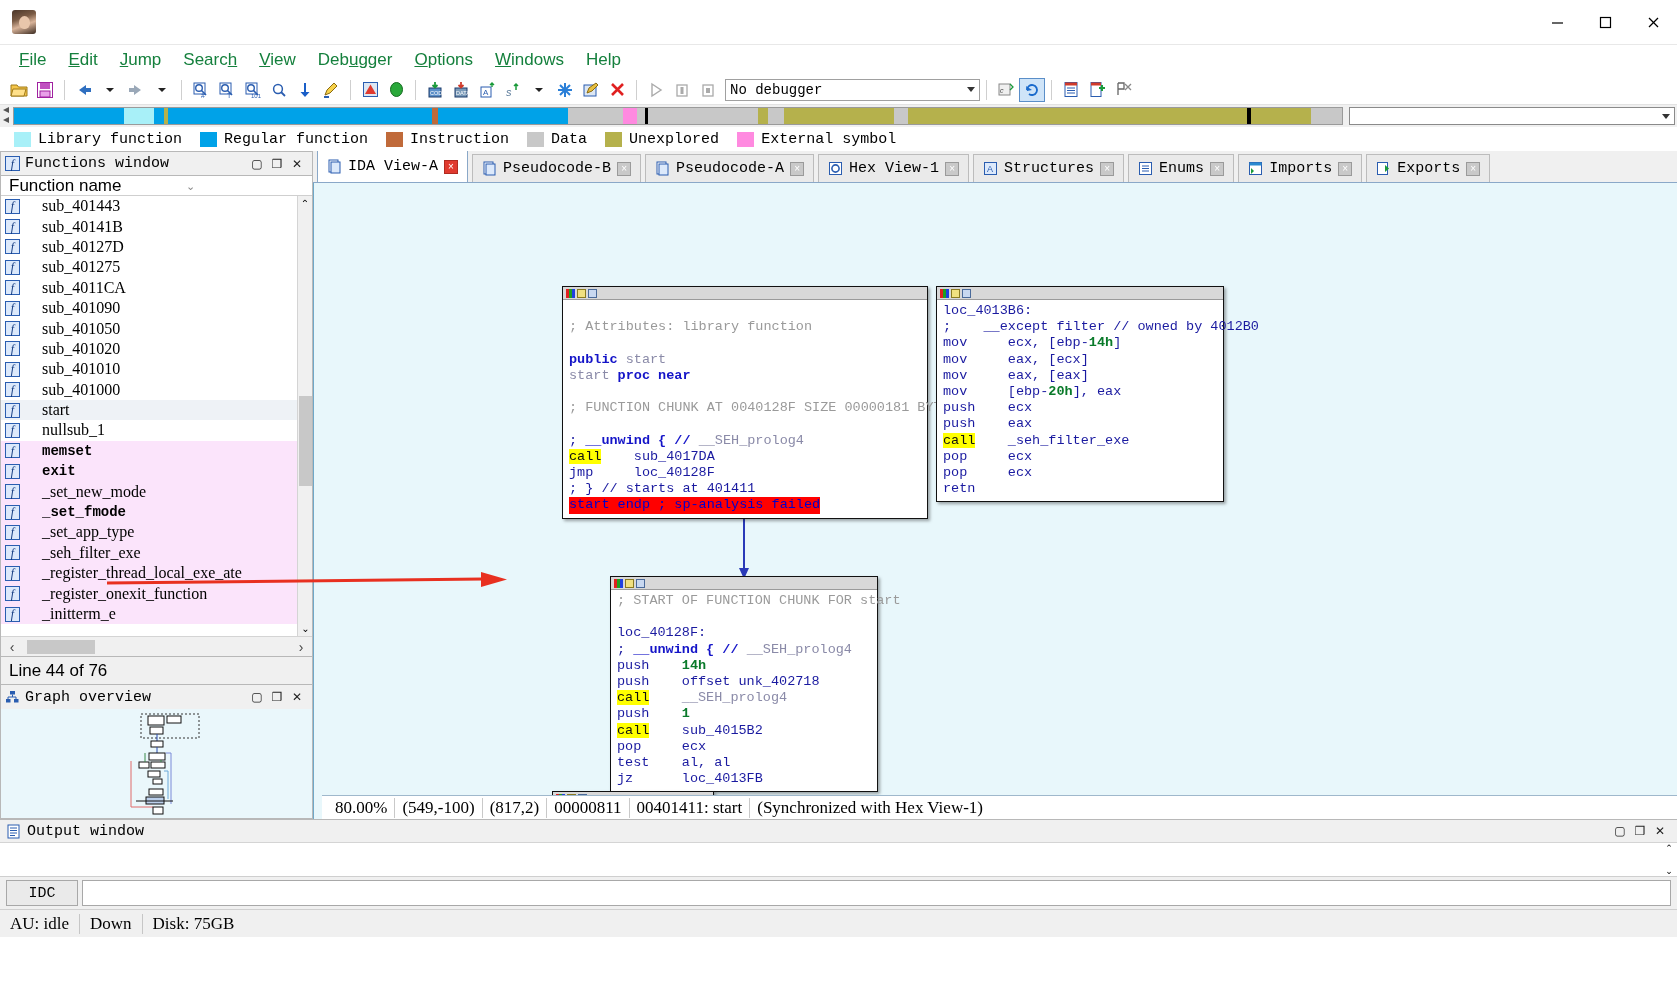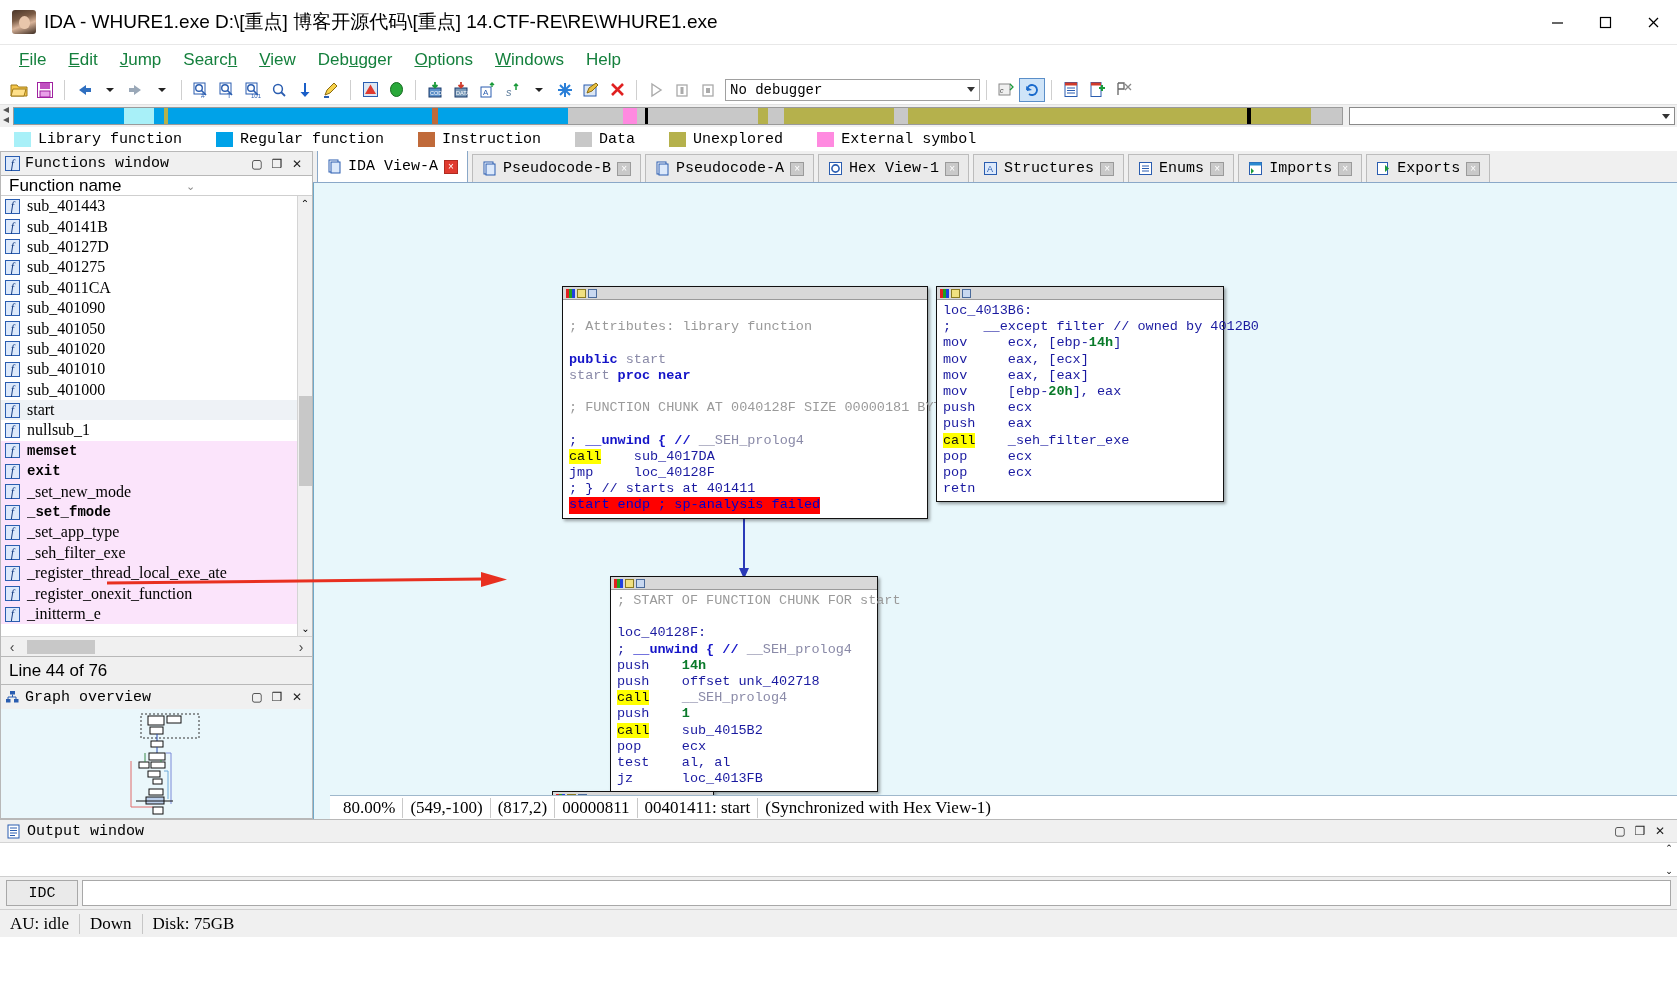--- a/index.html
+++ b/index.html
@@ -60,21 +60,21 @@
   #navband { height:18px; display:flex; flex:none; width:1330px; border:1px solid #9a9a9a; }
   .nseg { height:100%; }
   #navband-arrows{ width:10px; height:18px; display:flex; flex-direction:column;
      justify-content:space-between; margin-right:1px; }
   #navband-right { flex:1; height:18px; border:1px solid #8a8a8a; background:#fff;
      margin-left:6px; display:flex; align-items:center; }
   #navband-right .arrow{ margin-left:auto; margin-right:4px; width:0;height:0;
      border-left:4px solid transparent;border-right:4px solid transparent;border-top:5px solid #333;}
 
   
-  #legend { height:24px; display:flex; align-items:center; padding-left:14px; gap:20px; background:#fff; }
+  #legend { height:24px; display:flex; align-items:center; padding-left:14px; gap:4px; background:#fff; }
   .lg { display:flex; align-items:center; margin-right:14px; }
   .lg .sw { width:17px; height:15px; margin-right:7px; }
   .lg span { font-family:"Liberation Mono", monospace; font-size:15px; color:#000; }
 
   
   #main { position:relative; height:668px; display:flex; }
 
   
   #leftdock { width:313px; flex:none; display:flex; flex-direction:column; }
   .panel-title {
@@ -93,21 +93,21 @@
 
   #funcs-body { flex:1; border:1px solid #b8b8b8; background:#fff; display:flex; flex-direction:column;
                 overflow:hidden; position:relative; }
   #funcs-head { height:20px; border-bottom:1px solid #cfcfcf; display:flex; align-items:center;
                 padding-left:8px; position:relative; background:#fff; flex:none;}
   #funcs-head .hl { font-size:17px; color:#000; }
   #funcs-head .sortmark { position:absolute; left:185px; top:4px; color:#888; font-size:11px;}
   #funcs-scrollarea { flex:1; display:flex; overflow:hidden; }
   #funcs-list { flex:1; overflow:hidden; }
   .frow { height:20.4px; display:flex; align-items:center; padding-left:4px; white-space:nowrap; }
-  .frow .fname { font-family:"Liberation Serif", serif; font-size:16px; margin-left:7px; color:#000; }
+  .frow .fname { font-family:"Liberation Serif", serif; font-size:16px; margin-left:22px; color:#000; }
   .frow.lib { background:#fbe4fb; }
   .frow.sel { background:#eef2f6; }
   .frow.bold .fname { font-weight:bold; font-family:"Liberation Mono", monospace; font-size:14px;}
   #vscroll { width:15px; background:#f0f0f0; border-left:1px solid #d4d4d4; position:relative; flex:none;}
   #vscroll .arw { height:15px; display:flex; align-items:center; justify-content:center; font-size:10px;}
   #vscroll .thumb { position:absolute; left:1px; width:13px; background:#c8c8c8; }
   #hscroll { height:20px; background:#f0f0f0; border-top:1px solid #d4d4d4;
              display:flex; align-items:center; flex:none; }
   #hscroll .arw{ width:22px;text-align:center;font-size:14px;color:#444; }
   #hscroll .thumb{ height:14px; background:#c8c8c8; }
@@ -125,21 +125,21 @@
   .tab.active { background:#fff; height:32px; border-color:#8aa8c8; }
   .tab .tlabel { font-family:"Liberation Mono", monospace; font-size:15px; margin:0 6px; }
   .tab .tclose { width:14px;height:14px;background:#c9c9c9;border:1px solid #9a9a9a;
      display:flex;align-items:center;justify-content:center;font-size:10px;color:#fff;line-height:1;}
   .tab.active .tclose { background:#e03a2f; border-color:#b02a20; }
   .ticon { width:15px;height:15px;flex:none; }
 
   #graphview { flex:1; background:#e8f7fb; position:relative; overflow:hidden;
                border-left:1px solid #6fa8c8; }
   #graph-status {
-    position:absolute; left:16px; right:0; bottom:0; height:24px; background:#fff;
+    position:absolute; left:8px; right:0; bottom:0; height:24px; background:#fff;
     border-top:1px solid #9fb8cc; display:flex; align-items:center;
   }
   #graph-status .gs { font-family:"Liberation Serif", serif; font-size:17px; padding:0 7px;
                       border-right:1px solid #c9c9c9; white-space:nowrap; }
   #graph-status .gs:last-child { border-right:none; }
 
   
   .node { position:absolute; background:#fff; border:1px solid #111;
           box-shadow:2px 2px 3px rgba(0,0,0,.35); }
   .node-hdr { height:13px; background:#d8d8d8; border-bottom:1px solid #9a9a9a;
@@ -177,21 +177,20 @@
   #statusbar .sbi:last-child { border:none; }
 
   
   #redarrow { position:absolute; left:105px; top:418px; width:410px; height:22px; z-index:40; }
 </style>
 </head>
 <body>
 
 <div id="titlebar">
   <div id="app-icon"></div>
-  <div id="title-text">IDA - WHURE1.exe D:\[重点] 博客开源代码\[重点] 14.CTF-RE\RE\WHURE1.exe</div>
   <div id="win-ctrls">
     <div class="wb">
       <svg width="15" height="15" viewBox="0 0 15 15">
           <line x1="2" y1="8" x2="13" y2="8" stroke="#000" stroke-width="1.2"></line>
         </svg>
     </div>
     <div class="wb">
       <svg width="15" height="15" viewBox="0 0 15 15">
           <rect x="2.5" y="2.5" width="10" height="10" fill="none" stroke="#000" stroke-width="1.2"></rect>
         </svg>

